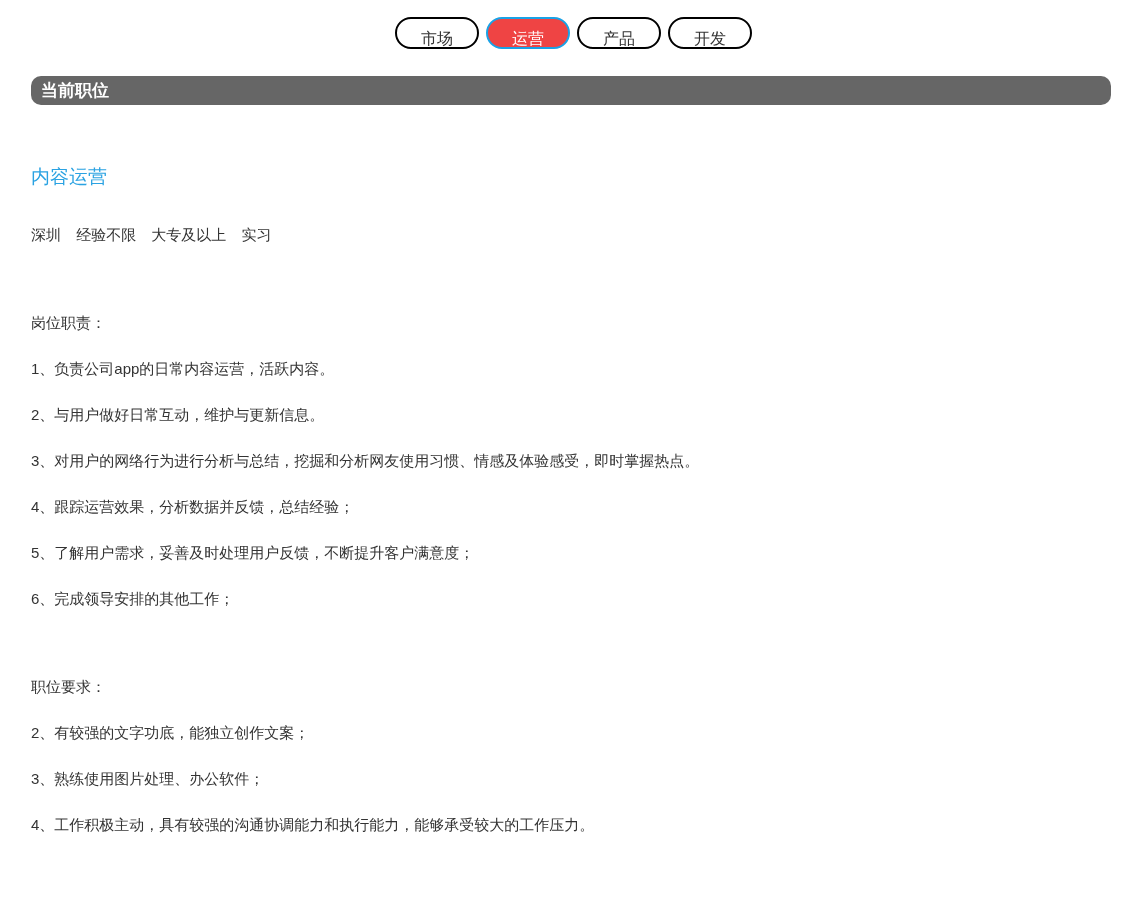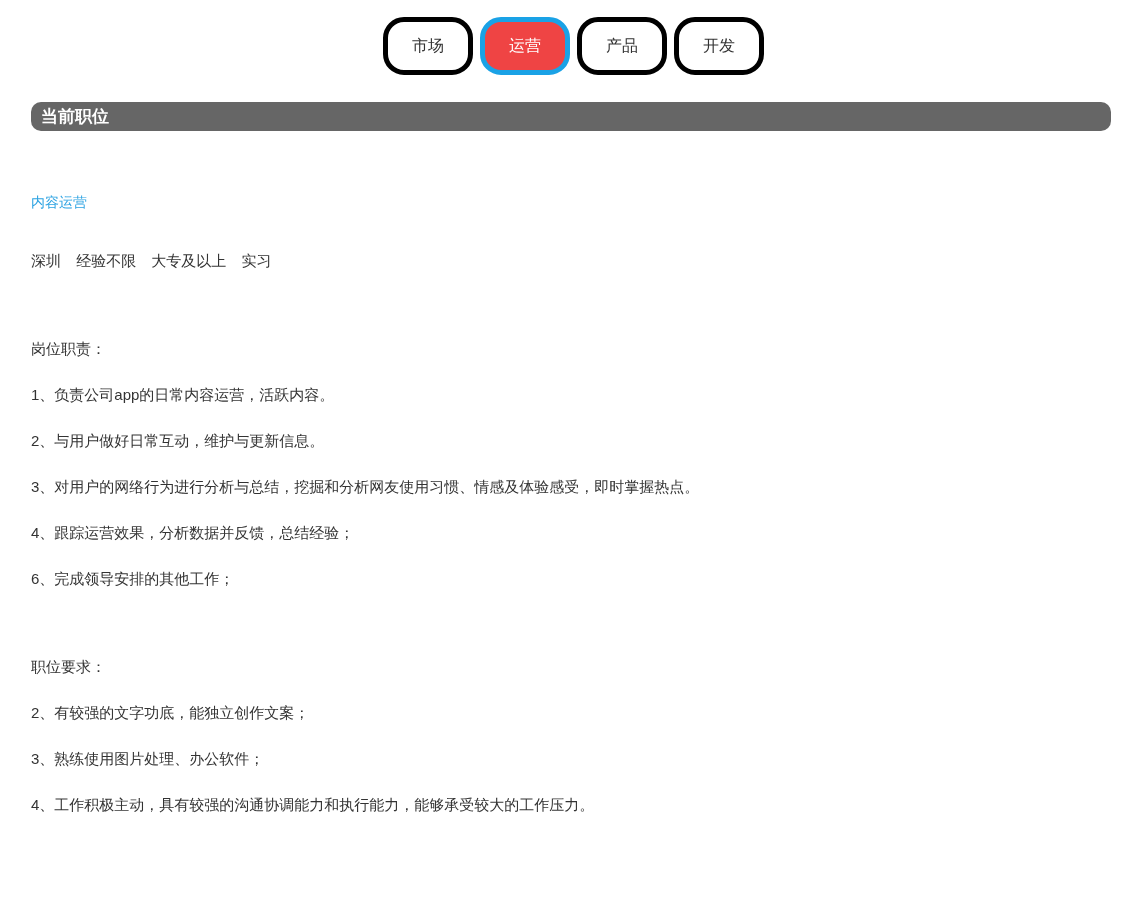--- a/index.html
+++ b/index.html
@@ -15,23 +15,23 @@
 
   
   .tabs {
     display: flex;
     justify-content: center;
     align-items: flex-start;
     gap: 7px;
     padding-top: 17px;
   }
   .tab {
-    height: 58px;
+    height: 32px;
     padding: 0 24px;
-    border: 5px solid #000000;
+    border: 2px solid #000000;
     border-radius: 21px;
     background: #fff;
     color: #333;
     font-size: 16px;
     font-family: inherit;
     line-height: 40px;
     cursor: pointer;
     outline: none;
     white-space: nowrap;
   }
@@ -56,21 +56,21 @@
 
   
   .content {
     margin: 0 36px 0 31px;
     font-size: 15px;
     line-height: 22px;
   }
   .job-title {
     margin: 57px 0 0 0;
     color: #2aa2e2;
-    font-size: 14px;
+    font-size: 19px;
     font-weight: normal;
     line-height: 29px;
   }
   .meta {
     margin-top: 33px;
   }
   .meta span { margin-right: 11px; }
   .meta span:last-child { margin-right: 0; margin-top: 43px; }
   .section-label {
     margin: 66px 0 0 0;
@@ -118,20 +118,21 @@
   <div>
 
       <p class="item">1、负责公司app的日常内容运营，活跃内容。</p>
 
       <p class="item">2、与用户做好日常互动，维护与更新信息。</p>
 
       <p class="item">3、对用户的网络行为进行分析与总结，挖掘和分析网友使用习惯、情感及体验感受，即时掌握热点。</p>
 
       <p class="item">4、跟踪运营效果，分析数据并反馈，总结经验；</p>
 
+      <p class="item">5、了解用户需求，妥善及时处理用户反馈，不断提升客户满意度；</p>
 
       <p class="item">6、完成领导安排的其他工作；</p>
     </div>
 
   <p class="section-label">职位要求：</p>
 
   <div>
 
 
       <p class="item">2、有较强的文字功底，能独立创作文案；</p>

